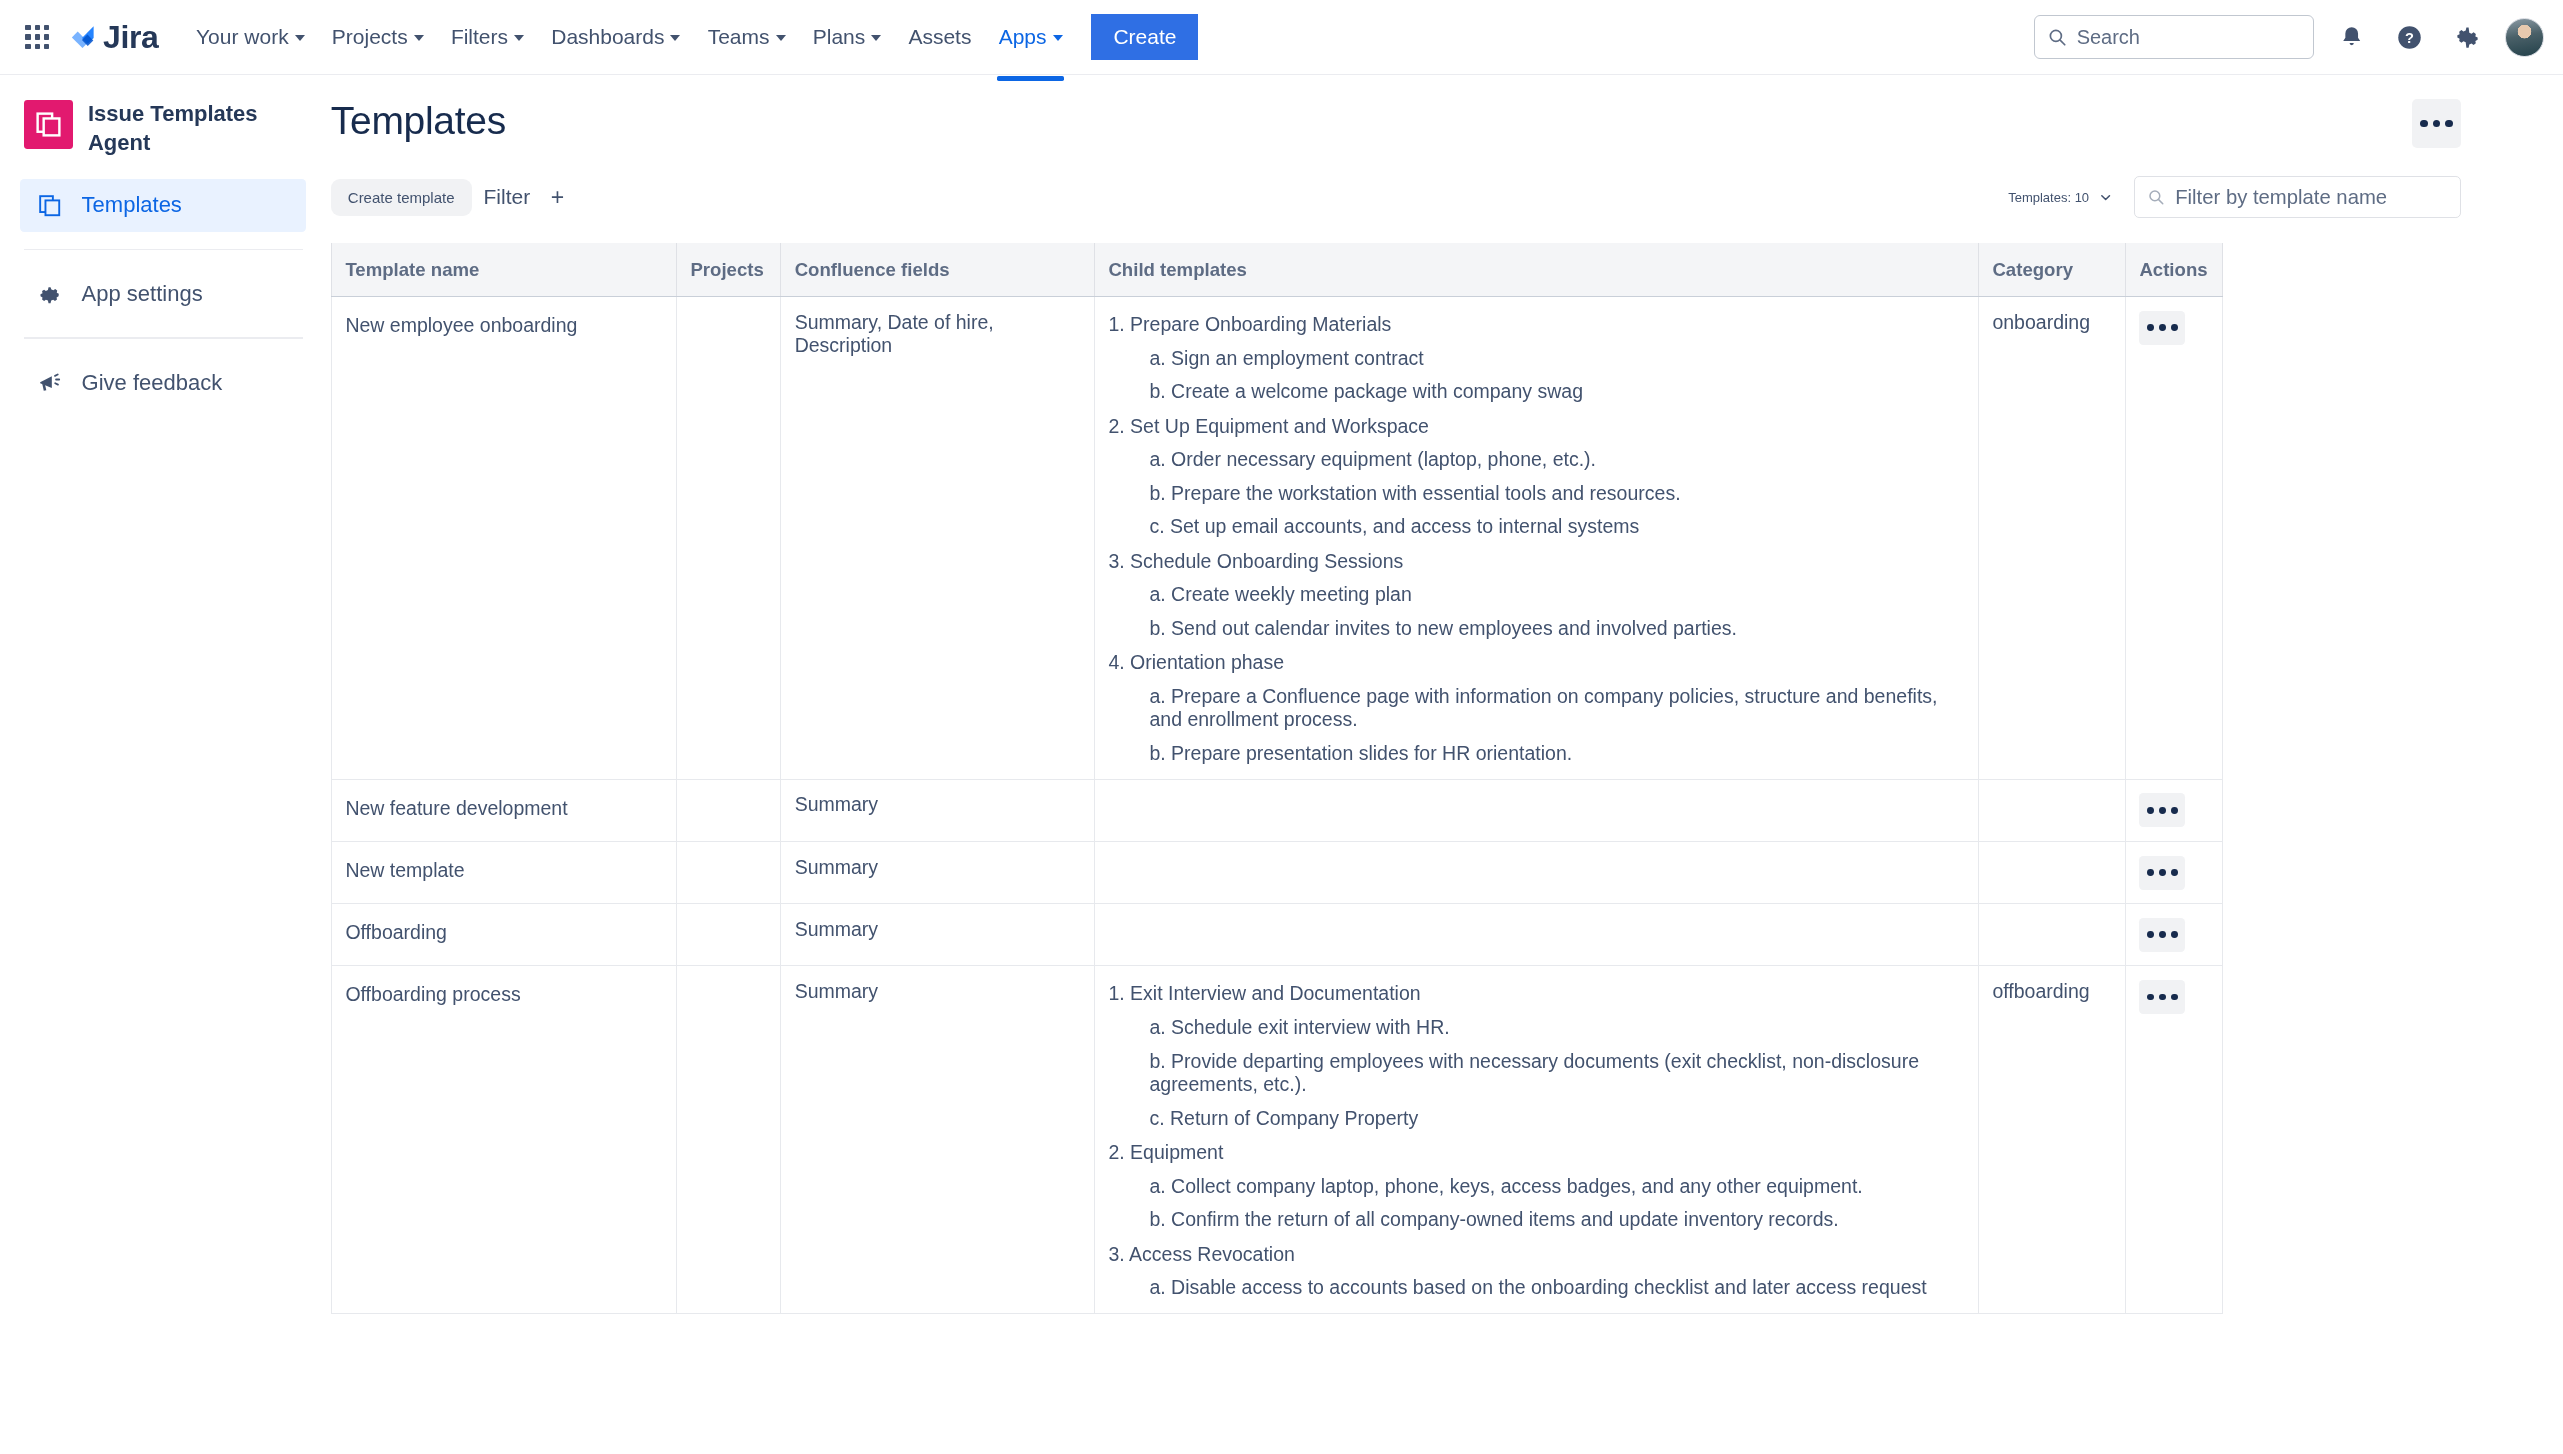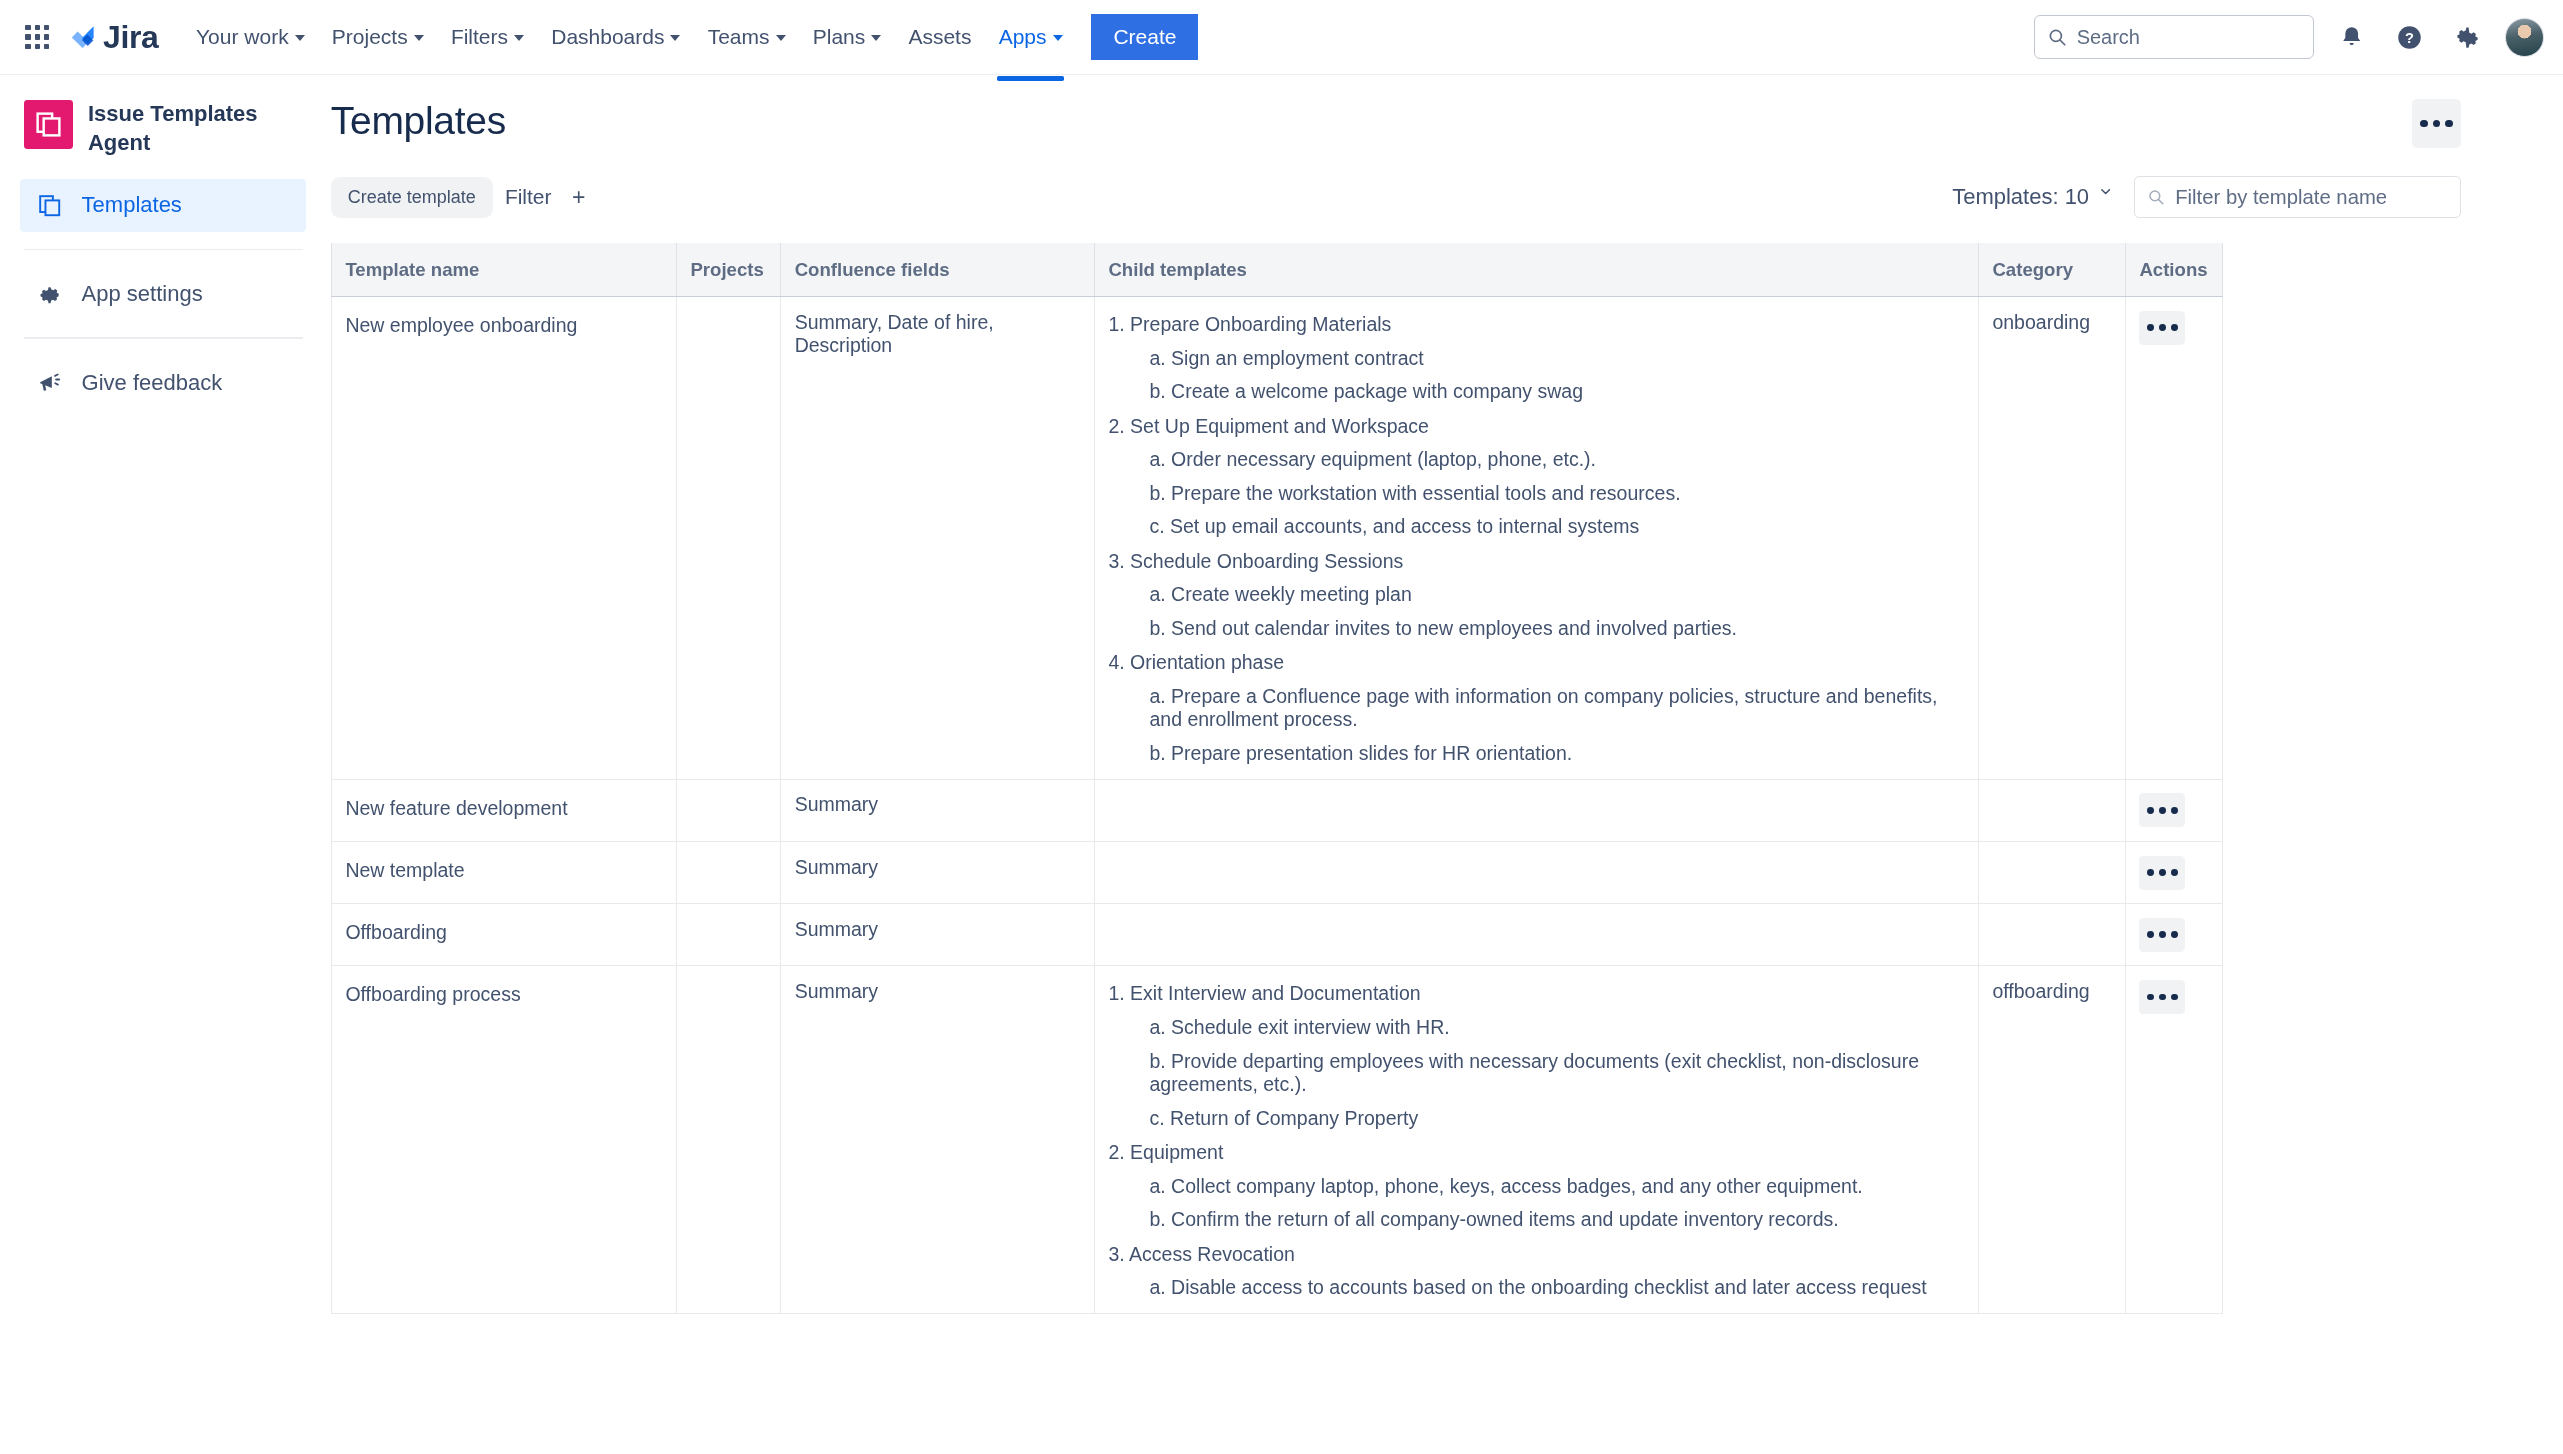--- a/index.html
+++ b/index.html
@@ -82,27 +82,27 @@
   .page-head { display:flex; align-items:flex-start; }
   .page-title { font-size:39px; font-weight:500; color:#172B4D; letter-spacing:-0.3px; }
   .more-btn {
     margin-left:auto; width:49px; height:49px; background:#F1F2F4; border-radius:5.1px;
     display:flex; align-items:center; justify-content:center; gap:5.1px; cursor:pointer;
   }
   .dot { width:7.6px; height:7.6px; border-radius:50%; background:#172B4D; display:block; }
 
   .toolbar { display:flex; align-items:center; margin-top: 27px; }
   .create-template {
-    background:#F1F2F4; color:#42526E; font-size:18px; padding:10.2px 17px;
+    background:#F1F2F4; color:#42526E; font-size:15px; padding:10.2px 17px;
     border-radius:9px; cursor:pointer; border:none;
   }
   .filter-link { font-size:21px; color:#42526E; padding: 10.2px 12px; cursor:pointer; border-radius:4.2px; }
   .plus-link { font-size:23px; color:#42526E; padding: 6.8px 8.5px; cursor:pointer; border-radius:4.2px; }
   .toolbar-right { margin-left:auto; display:flex; align-items:center; gap:20.3px; }
-  .count-ctl { display:flex; align-items:flex-start; gap:9.3px; font-size:22px; color:#42526E; cursor:pointer; }
+  .count-ctl { display:flex; align-items:flex-start; gap:9.3px; font-size:13px; color:#42526E; cursor:pointer; }
   .filter-input {
     width: 327px; height: 42px; border:1.7px solid #DFE1E6; border-radius:5.1px;
     display:flex; align-items:center; gap:10.2px; padding: 0 12px; cursor:text;
   }
   .filter-input .ph { font-size:20.3px; color:#5E6C84; }
 
   
   .tablewrap { margin-top: 24px; }
   table { border-collapse: collapse; width: 1892px; table-layout: fixed; }
   thead th {

